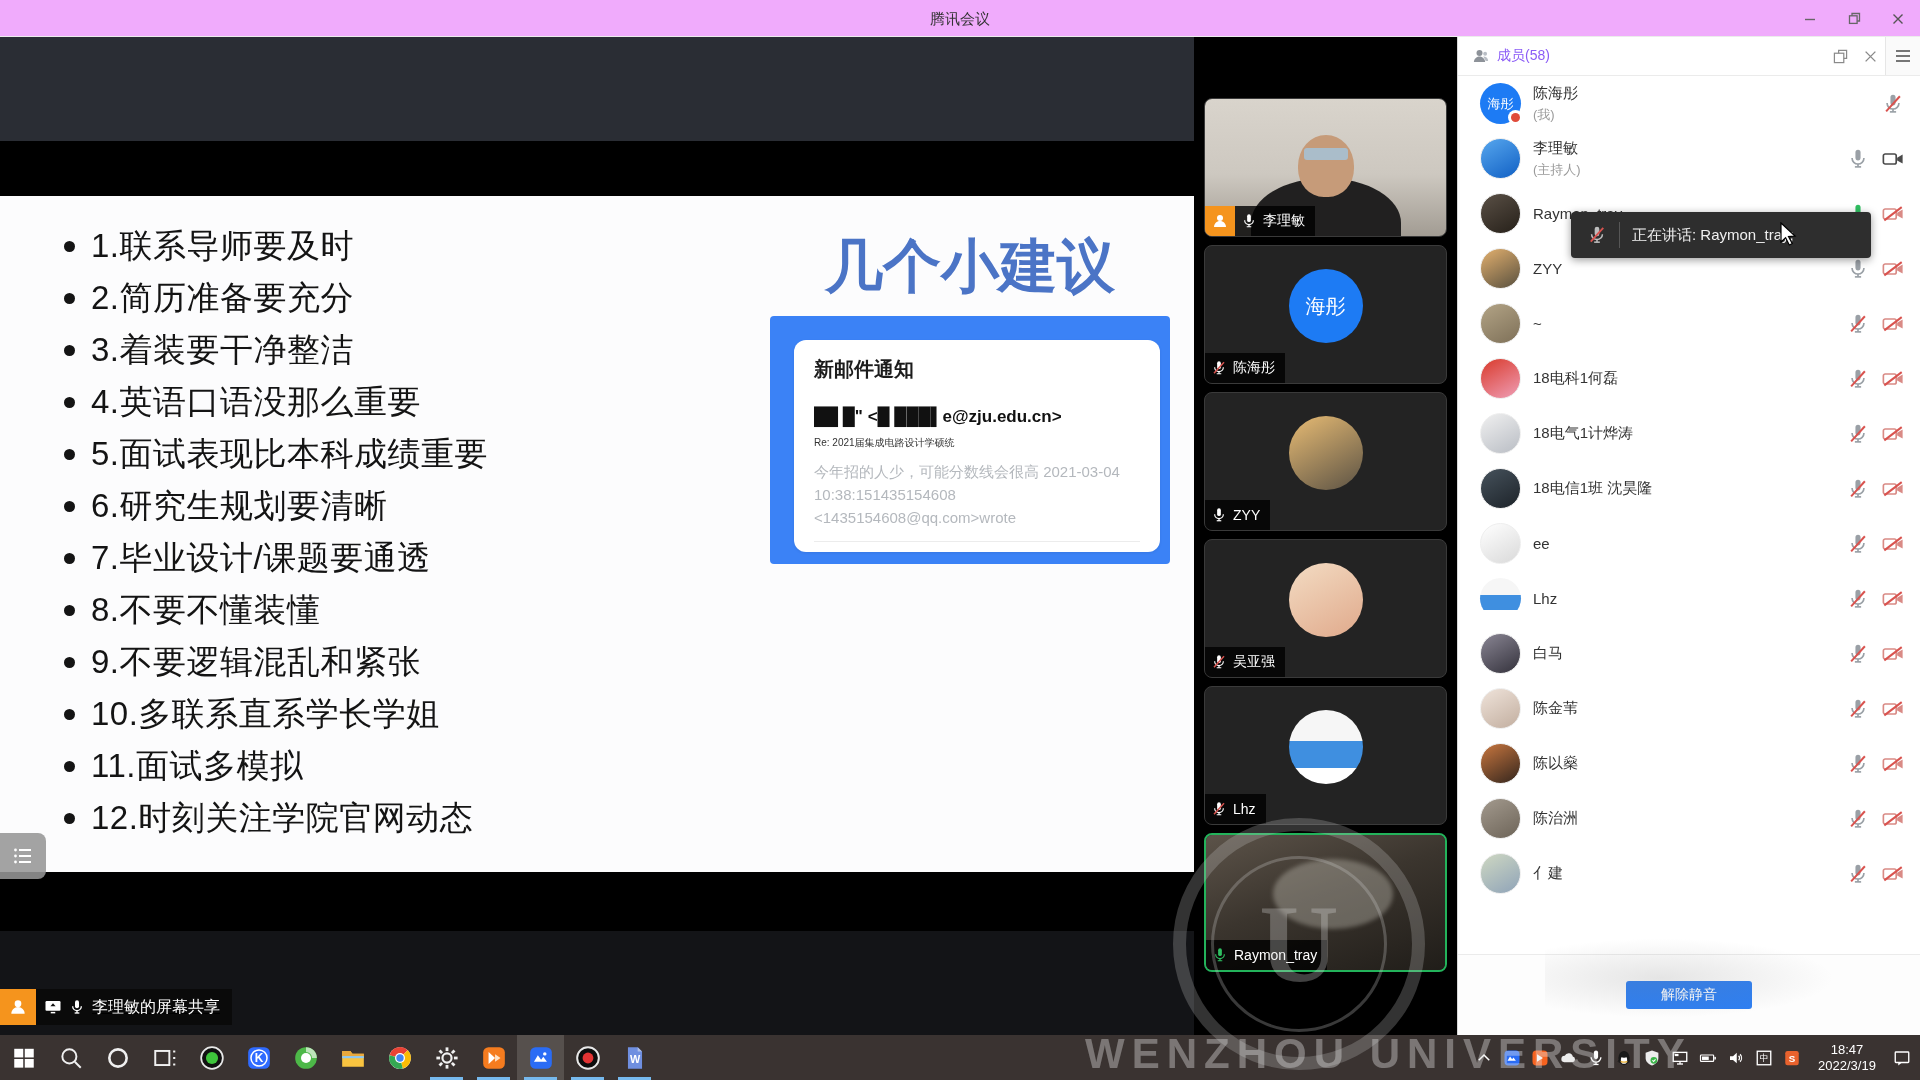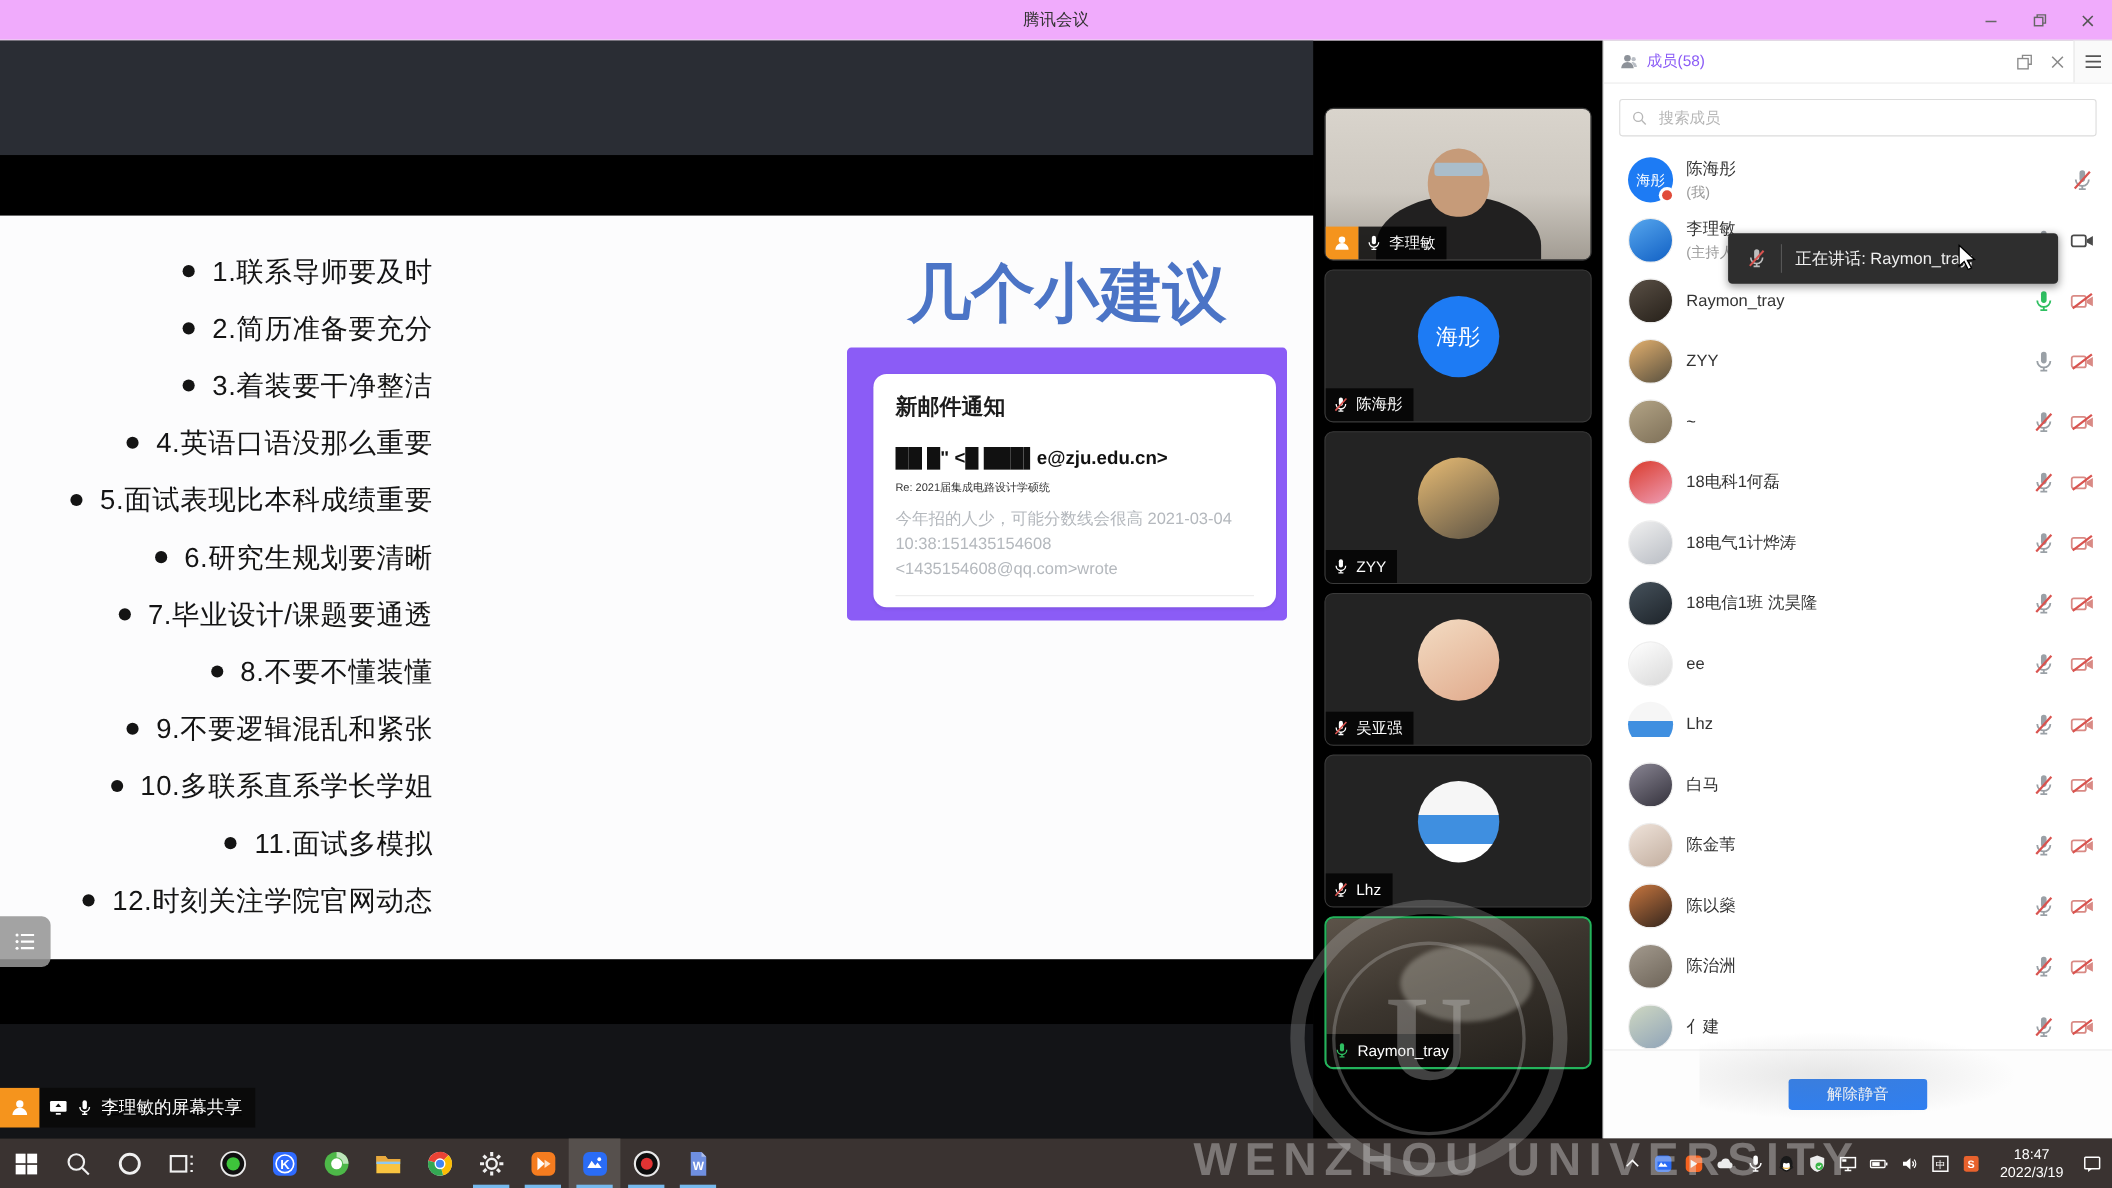--- a/index.html
+++ b/index.html
@@ -18,27 +18,27 @@
   .main{position:absolute;left:0;top:37px;width:1920px;height:998px;display:flex;}
   .share-col{width:1194px;height:998px;display:flex;flex-direction:column;background:#131417;}
   .share-top{height:104px;background:#2a2d34;}
   .band-a{height:55px;background:#000;}
   .slide{height:676px;background:#fcfcfd;position:relative;}
   .band-b{height:59px;background:#000;}
   .share-bottom{height:104px;background:#131417;position:relative;}
 
   
   .bullets{position:absolute;left:64px;top:24px;}
-  .b-item{display:flex;align-items:center;height:52px;font-size:25px;color:#141414;letter-spacing:.5px;justify-content:flex-end;}
+  .b-item{display:flex;align-items:center;height:52px;font-size:33px;color:#141414;letter-spacing:.5px;}
   .b-item::before{content:"";width:11px;height:11px;border-radius:50%;background:#141414;margin-right:16px;flex:0 0 auto;}
 
   .right-col{position:absolute;left:770px;top:30px;width:400px;}
   .slide-title{font-size:58px;line-height:82px;font-weight:bold;color:#4b74c6;text-align:center;
     font-family:"Liberation Serif","DejaVu Serif",serif;}
-  .email-outer{margin-top:8px;background:#8b5cf6;border-radius:4px;padding:24px 10px 12px 24px;}
+  .email-outer{margin-top:8px;background:#3b82f6;border-radius:4px;padding:24px 10px 12px 24px;}
   .email-card{background:#fff;border-radius:12px;box-shadow:0 1px 3px rgba(0,0,0,.08);padding:16px 20px 10px 20px;}
   .ec-header{font-size:20px;font-weight:bold;color:#1c1c1c;}
   .ec-sender{margin-top:24px;font-size:17px;color:#111;font-weight:bold;}
   .ec-subject{margin-top:9px;font-size:10px;color:#333;}
   .ec-body{margin-top:10px;font-size:15px;line-height:23px;color:#b4b8bd;}
   .ec-divider{margin-top:12px;border-top:1px solid #ececec;}
   .ec-footer{height:38px;display:flex;align-items:center;justify-content:space-between;font-size:16px;color:#2b2b2b;}
   .ec-chevron{color:#c3c3c3;font-size:20px;}
 
   .ss-control{position:absolute;left:0;top:637px;width:46px;height:46px;background:rgba(150,150,150,.88);
@@ -406,29 +406,20 @@
             <svg width="16" height="14" viewBox="0 0 16 14">
                 <g stroke="#555" stroke-width="1.6">
                   <line x1="1" y1="2" x2="15" y2="2"></line>
                   <line x1="1" y1="7" x2="15" y2="7"></line>
                   <line x1="1" y1="12" x2="15" y2="12"></line>
                 </g>
               </svg>
           </div>
         </div>
       </div>
-      <div class="mp-search">
-        <div class="mp-search-box">
-          <svg width="15" height="15" viewBox="0 0 24 24">
-              <circle cx="10" cy="10" r="6.5" fill="none" stroke="#b7b7b7" stroke-width="2"></circle>
-              <line x1="15" y1="15" x2="21" y2="21" stroke="#b7b7b7" stroke-width="2"></line>
-            </svg>
-          <input type="text" placeholder="搜索成员" style="">
-        </div>
-      </div>
       <div class="mp-list" id="memberList">
           <div class="m-row">
             <div class="m-avatar" style="background:#1d7bf4">
               <span>海彤</span>
               <span class="m-av-badge">
                 <i></i>
               </span>
             </div>
             <div class="m-names">
       <div class="m-name">陈海彤</div>

